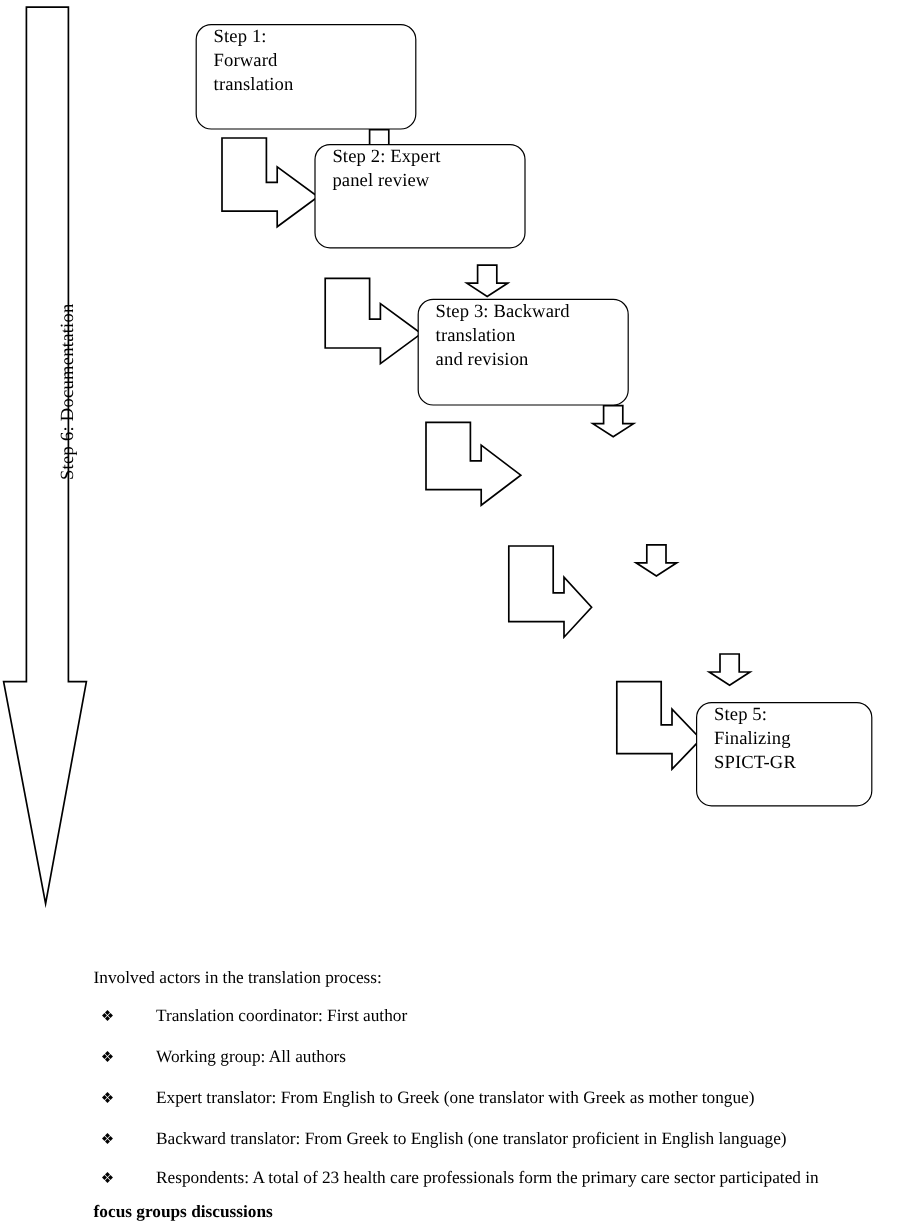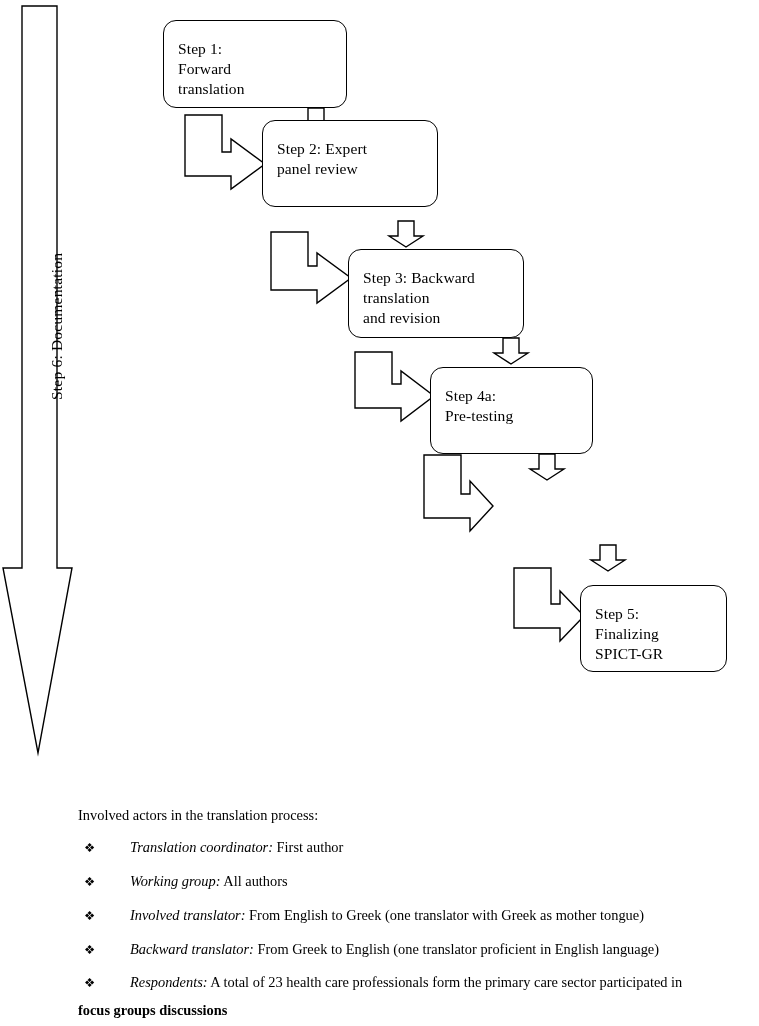--- a/index.html
+++ b/index.html
@@ -31,21 +31,21 @@
   #diagram svg {
     display: block;
   }
 
   .node-box {
     position: absolute;
     box-sizing: border-box;
     border: 1.4px solid #000000;
     border-radius: 13px;
     background: #ffffff;
-    padding: 18px 0 0 14px;
+    padding: 0 0 0 14px;
     font-size: 15.5px;
     line-height: 1.30;
     white-space: pre-line;
     color: #000000;
     letter-spacing: 0.1px;
   }
 
   
   .vert-label {
     position: absolute;
@@ -77,21 +77,20 @@
   }
   .actor-row .bullet {
     display: inline-block;
     width: 46px;
     margin-left: 6px;
     font-family: "DejaVu Sans", sans-serif;
     font-size: 12.5px;
     vertical-align: baseline;
   }
   .actor-row .role {
-    font-style: italic;
   }
   .actor-row .desc {
     font-style: normal;
     margin-top: 28px;
   }
   .actor-cont {
     display: block;
     margin: -6px 0 14px 0;
     font-weight: bold;
   }
@@ -137,43 +136,41 @@
 Forward
 translation</div>
 
     <div class="node-box" style="left:262px; top:120px; width:176px; height:87px;">Step 2: Expert
 panel review</div>
 
     <div class="node-box" style="left:348px; top:249px; width:176px; height:89px;border-radius:13px;">Step 3: Backward
 translation
 and revision</div>
 
-    <div class="node-box" style="left:430px; top:367px; width:163px; height:87px;">Step 4a:
-Pre-testing</div>
 
 
     <div class="node-box" style="left:580px; top:585px; width:147px; height:87px;">Step 5:
 Finalizing
 SPICT-GR</div>
   </div>
 
   <div id="actors">
 
     <p class="intro">Involved actors in the translation process:</p>
 
     <div class="actor-row">
       <span class="bullet">❖</span><span class="role">Translation  coordinator:</span><span class="desc"> First author</span>
     </div>
 
     <div class="actor-row">
       <span class="bullet">❖</span><span class="role">Working group:</span><span class="desc"> All authors</span>
     </div>
 
     <div class="actor-row">
-      <span class="bullet">❖</span><span class="role">Involved translator:</span><span class="desc"> From English to Greek (one translator with Greek as mother tongue)</span>
+      <span class="bullet">❖</span><span class="role">Expert translator:</span><span class="desc"> From English to Greek (one translator with Greek as mother tongue)</span>
     </div>
 
     <div class="actor-row">
       <span class="bullet">❖</span><span class="role">Backward  translator:</span><span class="desc"> From Greek to English (one translator proficient in English language)</span>
     </div>
 
     <div class="actor-row">
       <span class="bullet">❖</span><span class="role">Respondents:</span><span class="desc"> A total of 23 health care professionals form the primary care sector participated in</span>
     </div>
     <div class="actor-cont">focus groups discussions</div>

